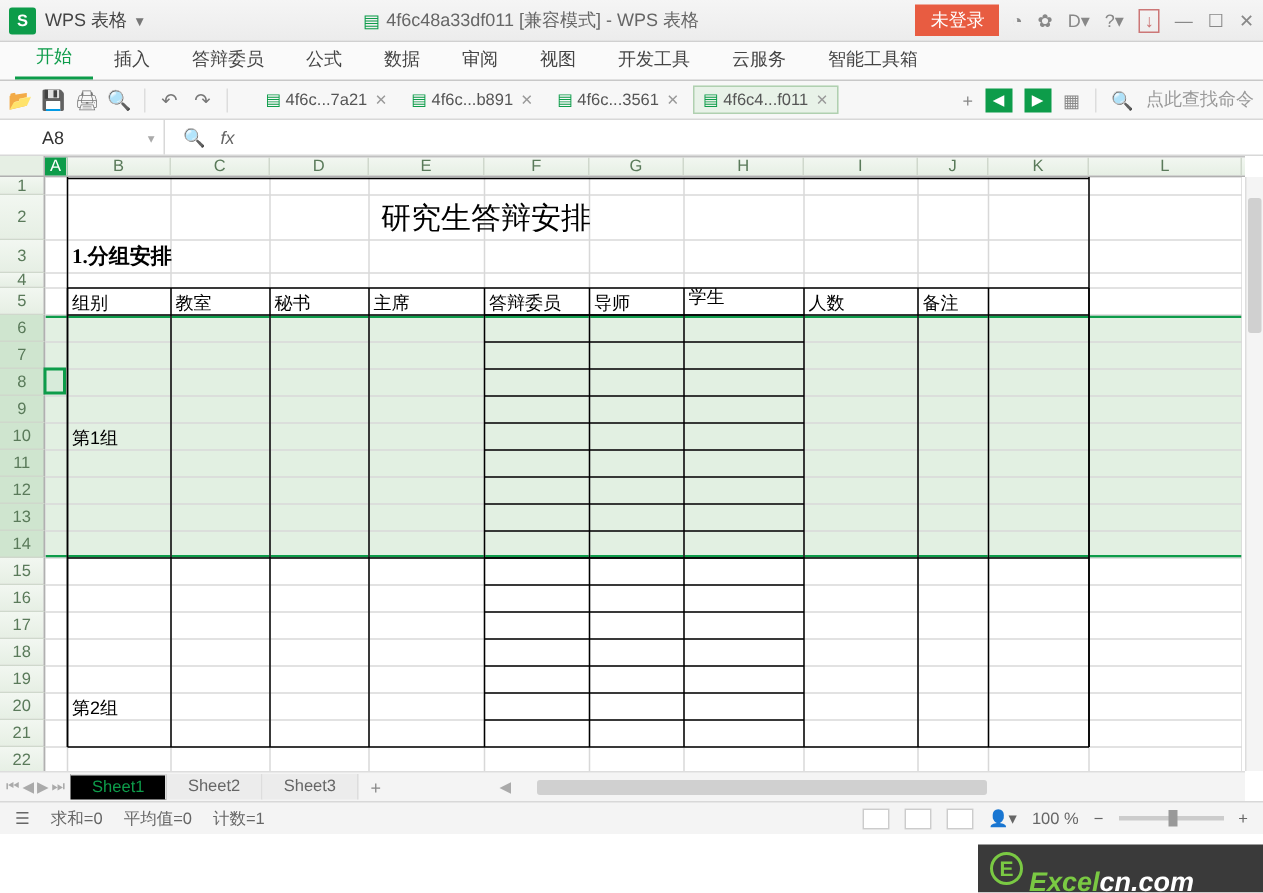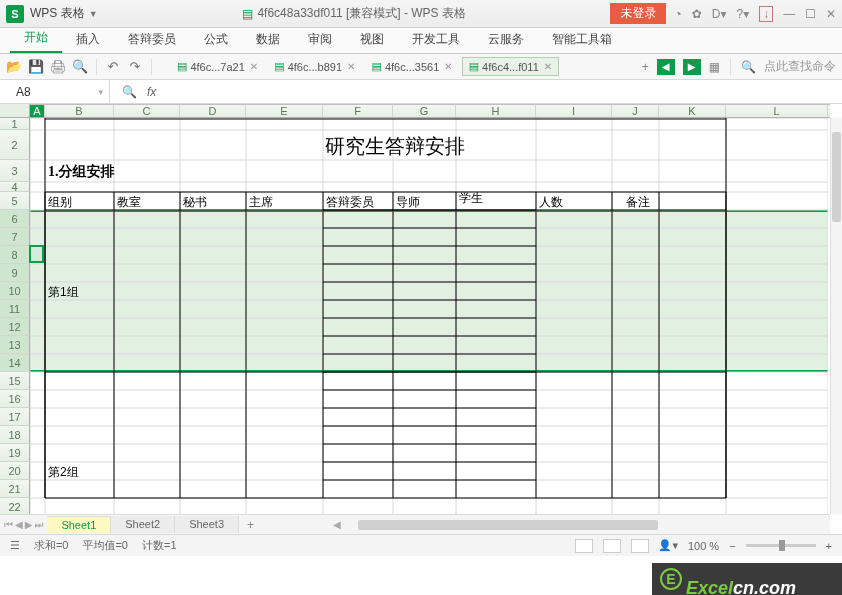--- a/index.html
+++ b/index.html
@@ -27,21 +27,21 @@
 .tabs-area { display: flex; align-items: center; gap: 2px; margin-left: 10px; }
 .doc-tab { display: flex; align-items: center; gap: 3px; padding: 2px 6px; font-size: 11px; color: #555; border: 1px solid transparent; }
 .doc-tab.active { background: #e8f2e8; border: 1px solid #b0d0b0; }
 .doc-tab .doc-ico { color: #0d9c4a; font-size: 11px; }
 .doc-tab .x { color: #999; font-size: 10px; margin-left: 2px; }
 .tb-right { margin-left: auto; display: flex; align-items: center; gap: 8px; color: #888; }
 .tb-right .nav-btn { background: #0d9c4a; color: #fff; width: 18px; height: 16px; display: flex; align-items: center; justify-content: center; font-size: 10px; }
 .search-text { font-size: 12px; color: #999; }
 
 .formula-bar { height: 24px; display: flex; align-items: center; border-bottom: 1px solid #d8d8d8; background: #fff; }
-.name-box { width: 110px; height: 100%; border-right: 1px solid #d8d8d8; display: flex; align-items: center; padding-left: 16px; font-size: 12px; color: #333; position: relative; }
+.name-box { width: 110px; height: 100%; border-right: 1px solid #d8d8d8; display: flex; align-items: center; padding-left: 28px; font-size: 12px; color: #333; position: relative; }
 .name-box::after { content: "▾"; position: absolute; right: 6px; color: #aaa; font-size: 9px; }
 .fx-area { display: flex; align-items: center; gap: 10px; padding-left: 12px; color: #888; }
 .fx-area .fx { font-style: italic; color: #666; }
 
 .sheet-area { position: relative; height: 430px; background: #fff; overflow: hidden; }
 .col-headers { position: absolute; top: 0; left: 30px; right: 12px; height: 14px; display: flex; background: linear-gradient(#f2f7f1,#e6efe4); border-top: 1px solid #c0c0c0; border-bottom: 1px solid #b0b0b0; }
 .col-h { border-right: 1px solid #cfd8cc; text-align: center; font-size: 11px; color: #5a7a5a; }
 .col-h.sel { background: #0d9c4a; color: #fff; }
 .row-headers { position: absolute; top: 14px; left: 0; width: 30px; }
 .row-h { height: 18px; border-bottom: 1px solid #cfd8cc; border-right: 1px solid #b0b0b0; background: linear-gradient(#f2f7f1,#e6efe4); text-align: center; font-size: 11px; color: #5a7a5a; line-height: 18px; }
@@ -54,21 +54,21 @@
 .cursor-cell { position: absolute; border: 2px solid #0d9c4a; background: rgba(13,156,74,0.05); }
 
 .vscroll { position: absolute; right: 0; top: 14px; width: 12px; bottom: 20px; background: #f4f4f4; border-left: 1px solid #ddd; }
 .vscroll .thumb { position: absolute; left: 1px; right: 1px; top: 14px; height: 90px; background: #d0d0d0; border-radius: 2px; }
 .hscroll { position: absolute; left: 330px; right: 12px; bottom: 0; height: 20px; background: #f4f4f4; border-top: 1px solid #ddd; display: flex; align-items: center; }
 .hscroll .thumb { height: 10px; width: 300px; background: #d0d0d0; border-radius: 2px; margin-left: 14px; }
 
 .sheet-tabs { position: absolute; left: 0; bottom: 0; height: 20px; display: flex; align-items: center; background: #f4f4f4; border-top: 1px solid #ddd; width: 330px; }
 .nav-arrows { display: flex; padding: 0 4px; gap: 2px; color: #aaa; font-size: 10px; }
 .sheet-tab { padding: 2px 14px; font-size: 11px; border-right: 1px solid #ddd; color: #666; background: #ececec; }
-.sheet-tab.active { background: #fef9c3; color: #0d9c4a; border-top: 1px solid #ddd; }
+.sheet-tab.active { background: #000000; color: #0d9c4a; border-top: 1px solid #ddd; }
 .sheet-add { padding: 2px 8px; color: #888; }
 
 .statusbar { height: 22px; background: #f4f4f4; border-top: 1px solid #d8d8d8; display: flex; align-items: center; padding: 0 10px; font-size: 11px; color: #666; gap: 14px; }
 .statusbar .right { margin-left: auto; display: flex; align-items: center; gap: 10px; }
 .view-btn { width: 18px; height: 14px; border: 1px solid #ccc; background: #fff; }
 .zoom-slider { width: 70px; height: 3px; background: #ccc; position: relative; }
 .zoom-slider::after { content: ""; position: absolute; left: 33px; top: -4px; width: 6px; height: 11px; background: #999; }
 
 .watermark { position: absolute; right: 0; bottom: 0; width: 190px; height: 32px; background: #3a3a3a; display: flex; align-items: center; padding-left: 8px; z-index: 100; }
 .watermark .e { width: 22px; height: 22px; border: 2px solid #7ac943; border-radius: 50%; color: #7ac943; font-weight: bold; display: flex; align-items: center; justify-content: center; font-size: 14px; margin-right: 4px; }
@@ -278,31 +278,31 @@
         <line x1="293" y1="272" x2="506" y2="272" stroke="#000" stroke-width="1"></line>
         <line x1="293" y1="290" x2="506" y2="290" stroke="#000" stroke-width="1"></line>
         <line x1="293" y1="308" x2="506" y2="308" stroke="#000" stroke-width="1"></line>
         <line x1="293" y1="326" x2="506" y2="326" stroke="#000" stroke-width="1"></line>
         <line x1="293" y1="344" x2="506" y2="344" stroke="#000" stroke-width="1"></line>
         <line x1="293" y1="362" x2="506" y2="362" stroke="#000" stroke-width="1"></line>
         <line x1="15" y1="380" x2="696" y2="380" stroke="#000" stroke-width="1"></line>
         <line x1="15" y1="254" x2="696" y2="254" stroke="#000" stroke-width="1"></line>
       </svg>
 
-  <div class="cell-text cell-title" style="left: 150px; top: 12px; height: 30px; line-height: 30px; width: 288px; text-align: right;">研究生答辩安排</div>
+  <div class="cell-text cell-title" style="left: 150px; top: 12px; height: 30px; line-height: 30px; width: 288px; text-align: center;">研究生答辩安排</div>
       <div class="cell-text cell-bold" style="left: 15px; top: 42px; height: 22px; line-height: 22px;">1.分组安排</div>
       <div class="cell-text " style="left: 15px; top: 74px; height: 18px; line-height: 18px;">组别</div>
       <div class="cell-text " style="left: 84px; top: 74px; height: 18px; line-height: 18px;">教室</div>
       <div class="cell-text " style="left: 150px; top: 74px; height: 18px; line-height: 18px;">秘书</div>
       <div class="cell-text " style="left: 216px; top: 74px; height: 18px; line-height: 18px;">主席</div>
       <div class="cell-text " style="left: 293px; top: 74px; height: 28px; line-height: 18px;">答辩委员</div>
       <div class="cell-text " style="left: 363px; top: 74px; height: 34px; line-height: 18px;">导师</div>
       <div class="cell-text " style="left: 426px; top: 70px; height: 18px; line-height: 18px;">学生</div>
       <div class="cell-text " style="left: 506px; top: 74px; height: 18px; line-height: 18px;">人数</div>
-      <div class="cell-text " style="left: 582px; top: 74px; height: 18px; line-height: 18px; margin-left: 11px;">备注</div>
+      <div class="cell-text " style="left: 582px; top: 74px; height: 18px; line-height: 18px;">备注</div>
       <div class="cell-text " style="left: 15px; top: 164px; height: 18px; line-height: 18px;">第1组</div>
       <div class="cell-text " style="left: 15px; top: 344px; height: 18px; line-height: 18px;">第2组</div>
       <div class="cursor-cell" style="left: -1px; top: 127px; width: 15px; height: 18px;"></div>
     </div>
   <div class="vscroll">
       <div class="thumb"></div>
     </div>
   <div class="sheet-tabs">
     <div class="nav-arrows">
       <span>⏮</span>

